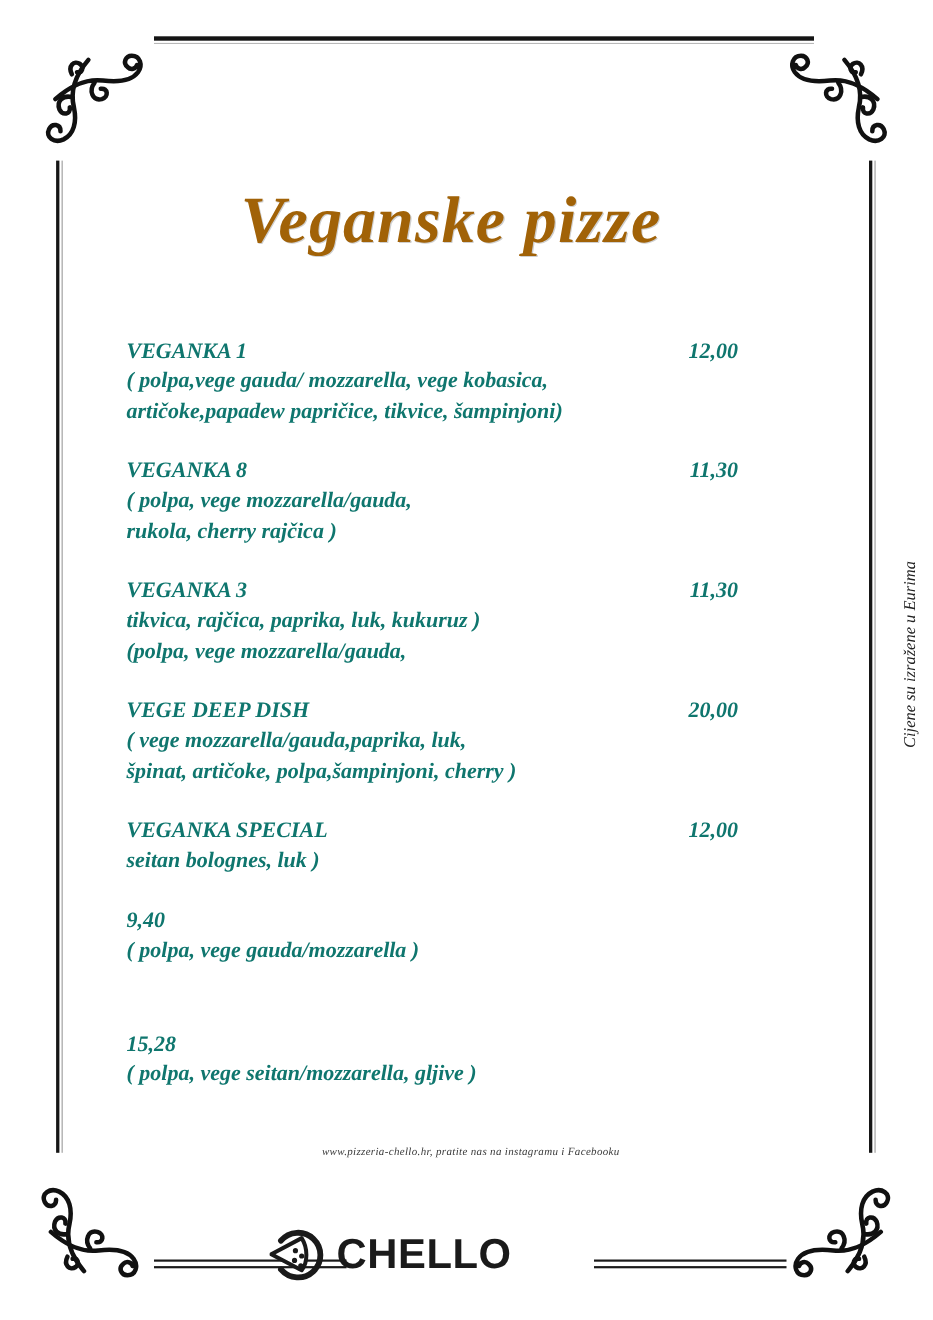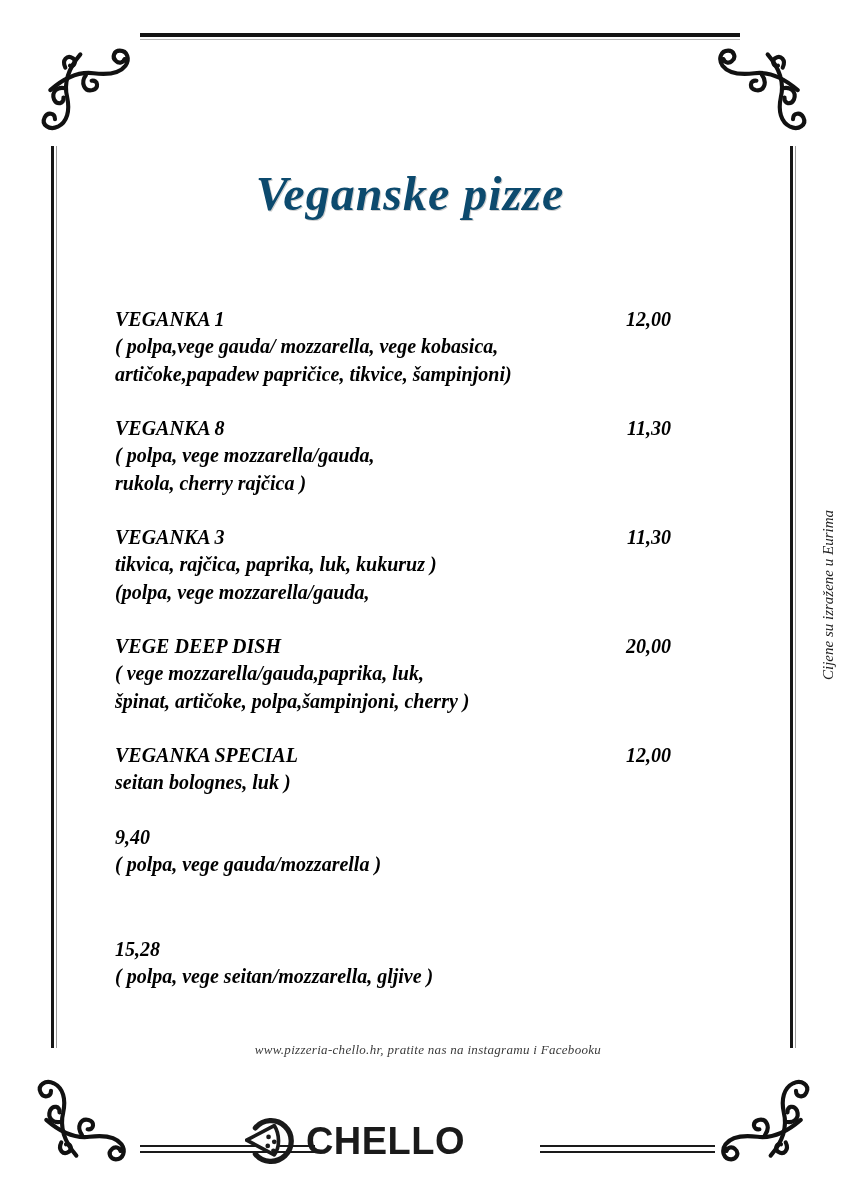--- a/index.html
+++ b/index.html
@@ -27,42 +27,42 @@
   
   .flourish{position:absolute;width:115px;height:108px;}
   .flourish svg{width:100%;height:100%;}
   .flourish.tl{left:36px;top:30px;}
   .flourish.tr{left:697px;top:30px;transform:scaleX(-1);}
   .flourish.bl{left:32px;top:1072px;transform:scaleY(-1);}
   .flourish.br{left:700px;top:1072px;transform:scale(-1,-1);}
   
   .page-title{
     position:absolute;left:100px;top:166px;width:620px;text-align:center;
-    font-size:48px;font-weight:bold;font-style:italic;letter-spacing:1px;
-    color:#0c4a6e;text-shadow:1px 1px 0 #cfcfcf;
+    font-size:60px;font-weight:bold;font-style:italic;letter-spacing:1px;
+    color:#a16207;text-shadow:1px 1px 0 #cfcfcf;
   }
   
   .menu{position:absolute;left:115px;top:306px;width:556px;
-        font-size:20px;font-weight:bold;font-style:italic;color:#000000;}
+        font-size:20px;font-weight:bold;font-style:italic;color:#0f766e;}
   .menu-item{margin-bottom:27px;}
   .menu-item.gap-lg{margin-bottom:58px;}
   .item-head{display:flex;justify-content:space-between;line-height:27px;}
   .item-name{white-space:nowrap;}
   .item-price{white-space:nowrap;}
   .item-desc{line-height:27.5px;}
   
   .side-note{
     position:absolute;left:740px;top:585px;width:180px;height:20px;
     transform:rotate(-90deg);text-align:center;
     font-style:italic;font-size:15px;color:#222;white-space:nowrap;
   }
   
   .footer-note{
     position:absolute;left:100px;top:1042px;width:656px;text-align:center;
-    font-style:italic;font-size:13px;color:#3a3a3a;letter-spacing:0.3px;
+    font-style:italic;font-size:10px;color:#3a3a3a;letter-spacing:0.3px;
   }
   .brand{
     position:absolute;left:0;top:1112px;width:710px;height:58px;
     display:flex;align-items:center;justify-content:center;gap:9px;
   }
   .brand-icon{width:52px;height:52px;}
   .brand-name{
     font-family:"Liberation Sans", sans-serif;font-weight:900;
     font-size:38px;letter-spacing:0.5px;color:#1a1a1a;
   }

